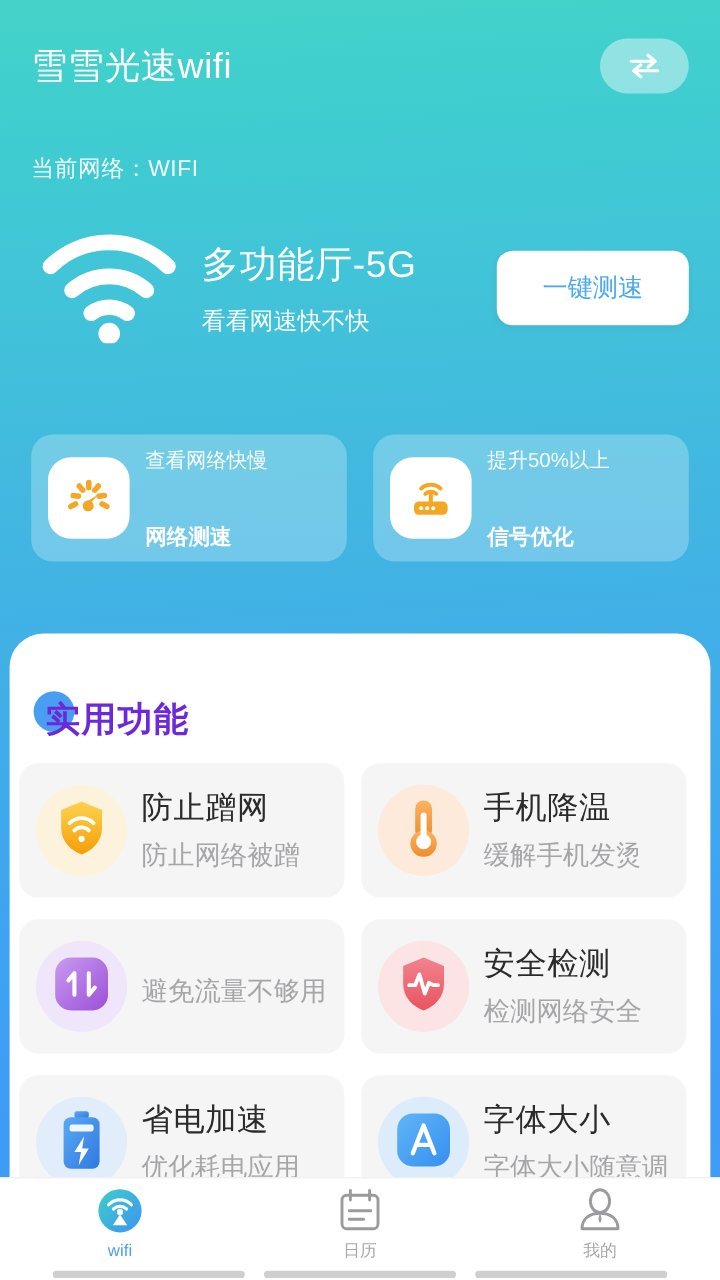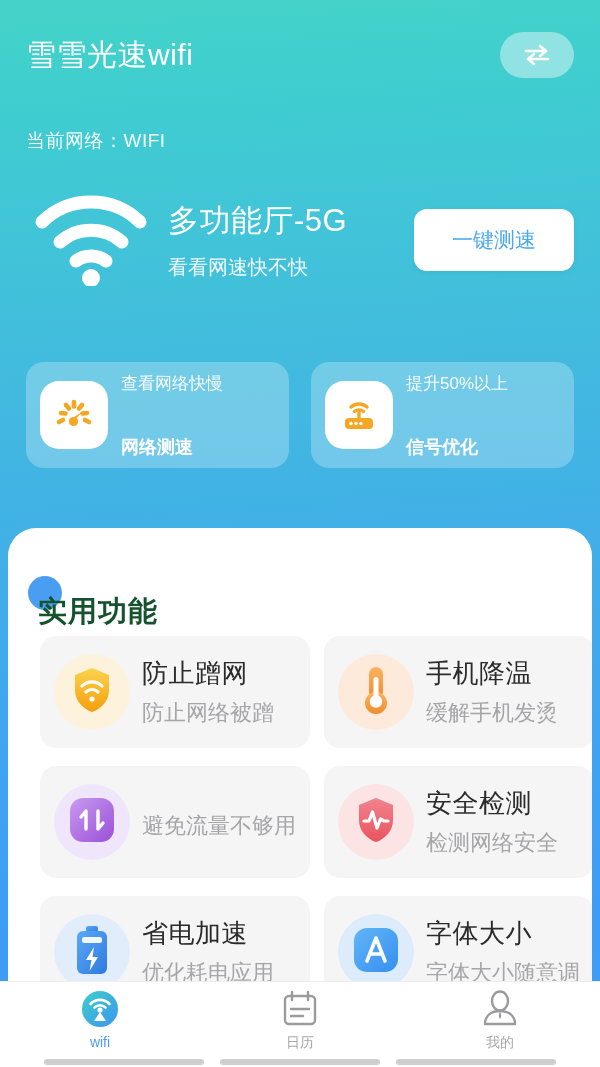--- a/index.html
+++ b/index.html
@@ -85,28 +85,28 @@
     overflow:hidden;
   }
   .sec-head {
     position:relative; margin:48px 0 0 20px; height:46px;
   }
   .sec-dot {
     position:absolute; left:0; top:0; width:34px; height:34px;
     border-radius:50%; background:#4a9ef2;
   }
   .sec-title {
-    position:absolute; left:10px; top:16px;
-    font-size:29px; font-weight:bold; color:#14532d; letter-spacing:1px;
+    position:absolute; left:10px; top:4px;
+    font-size:29px; font-weight:bold; color:#6d28d9; letter-spacing:1px;
   }
 
   
   .grid {
     display:grid; grid-template-columns:1fr 1fr; gap:18px 14px;
-    padding:14px 20px 0 32px;
+    padding:14px 20px 0 8px;
   }
   .fcard {
     height:112px; border-radius:16px; background:#f5f5f6;
     display:flex; align-items:center; padding:0 14px; cursor:pointer;
   }
   .fcard-icon {
     width:76px; height:76px; border-radius:50%; flex:0 0 auto;
     display:flex; align-items:center; justify-content:center;
   }
   .fcard-txt { margin-left:12px; display:flex; flex-direction:column; min-width:0; }

